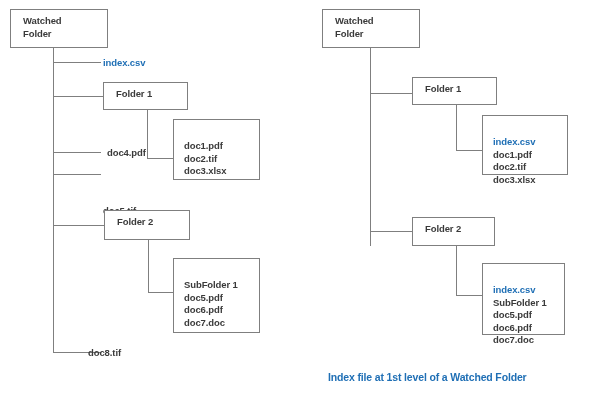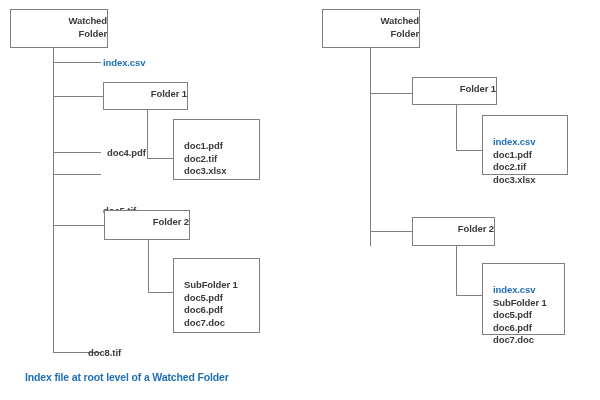--- a/index.html
+++ b/index.html
@@ -38,21 +38,20 @@
     font-weight: bold;
     color: #3a3a3a;
     line-height: 12.5px;
     letter-spacing: -0.1px;
   }
   .box-title {
     padding: 5px 0 0 12px;
   }
   .box-title .label {
     display: block;
-    text-align: right;
   }
   .file-list {
     padding: 20px 0 0 10px;
   }
   .file-list .label {
     display: block;
     white-space: nowrap;
   }
   .label.index-file {
     color: #1f6fb5;
@@ -138,21 +137,20 @@
 
   <div class="node-box file-list" style="left:173px; top:258px; width:87px; height:75px;">
     <span class="label">SubFolder 1</span>
     <span class="label">doc5.pdf</span>
     <span class="label">doc6.pdf</span>
     <span class="label">doc7.doc</span>
   </div>
 
   <div class="leaf-label" style="left:88px; top:347px;">doc8.tif</div>
 
-  <div class="caption" style="left:25px; top:371px;">Index file at root level of a Watched Folder</div>
 
   <div class="node-box box-title" style="left:322px; top:9px; width:98px; height:39px;">
     <span class="label">Watched</span>
     <span class="label">Folder</span>
   </div>
 
   <div class="node-box box-title" style="left:412px; top:77px; width:85px; height:28px;">
     <span class="label">Folder 1</span>
   </div>
 
@@ -168,14 +166,15 @@
   </div>
 
   <div class="node-box file-list" style="left:482px; top:263px; width:83px; height:72px;">
     <span class="label index-file">index.csv</span>
     <span class="label">SubFolder 1</span>
     <span class="label">doc5.pdf</span>
     <span class="label">doc6.pdf</span>
     <span class="label">doc7.doc</span>
   </div>
 
+  <div class="caption" style="left:328px; top:371px;">Index file at 1st level of a Watched Folder</div>
 
 </div>
 
 </body></html>

